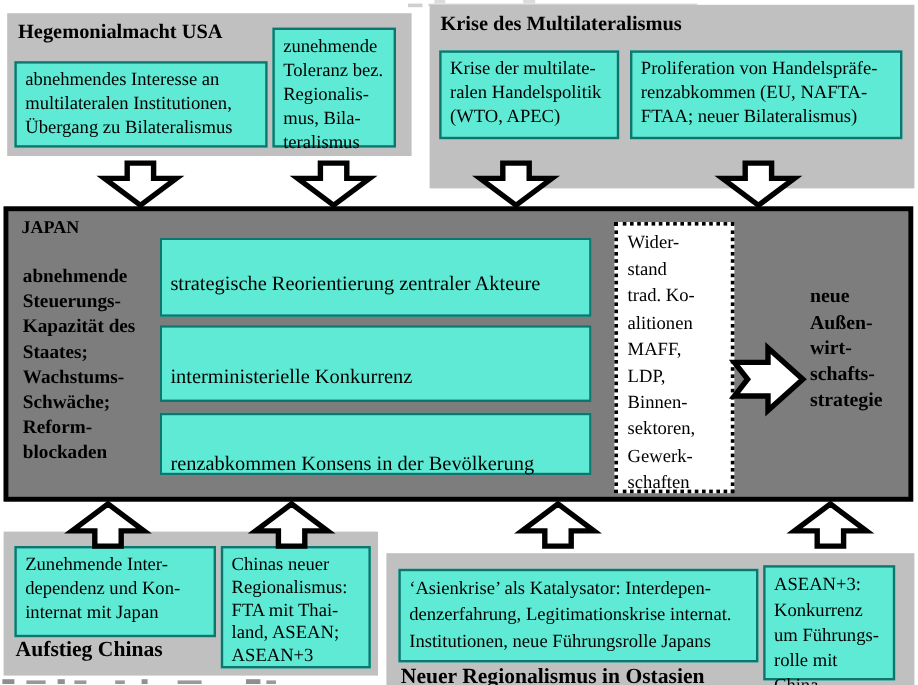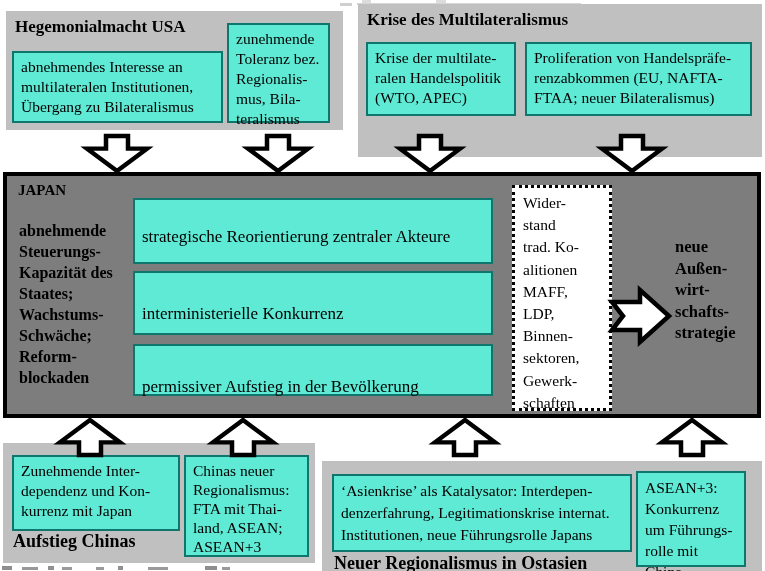--- a/index.html
+++ b/index.html
@@ -75,21 +75,21 @@
       <span style="font-size:17px;text-align:center;">strategische Reorientierung zentraler Akteure</span><br>
       <span style="font-size:15px;">JETRO-METI-KEIDANREN-MOFA-PM</span>
     </div>
 
     <div class="wbox" style="left:126px;top:95px;width:360px;height:64px;line-height:22px;padding-top:8px;">
       <span style="font-size:17px;margin-top:40px;">interministerielle Konkurrenz</span><br>
       <span style="font-size:15px;">METI-MOFA-MOF-MAFF</span>
     </div>
 
     <div class="wbox" style="left:126px;top:168px;width:360px;height:52px;padding-top:11px;font-size:17px;">
-      <span>permissiver Aufstieg in der Bevölkerung</span>
+      <span>renzabkommen Konsens in der Bevölkerung</span>
     </div>
 
     <div class="dashed" style="left:505px;top:9px;width:100px;height:226px;">Wider-
 stand
 trad. Ko-
 alitionen
 MAFF,
 LDP,
 Binnen-
 sektoren,
@@ -103,21 +103,21 @@
     <div class="jp-abs bold" style="left:668px;top:60px;font-size:16.5px;line-height:21.5px;">neue
 Außen-
 wirt-
 schafts-
 strategie</div>
   </div>
 
   <div class="panel" style="left:3px;top:443px;width:312px;height:120px;">
     <div class="wbox" style="left:9px;top:12px;width:168px;height:76px;">Zunehmende Inter-
 dependenz und Kon-
-kurrenz mit Japan</div>
+internat mit Japan</div>
     <div class="panel-title" style="left:10px;top:88px;font-size:18px;">Aufstieg Chinas</div>
     <div class="wbox" style="left:181px;top:12px;width:125px;height:102px;line-height:19px;">Chinas neuer
 Regionalismus:
 FTA mit Thai-
 land, ASEAN;
 ASEAN+3</div>
   </div>
 
   <div class="panel" style="left:322px;top:461px;width:440px;height:126px;">
     <div class="wbox" style="left:10px;top:13px;width:300px;height:78px;line-height:22px;">‘Asienkrise’ als Katalysator: Interdepen-

